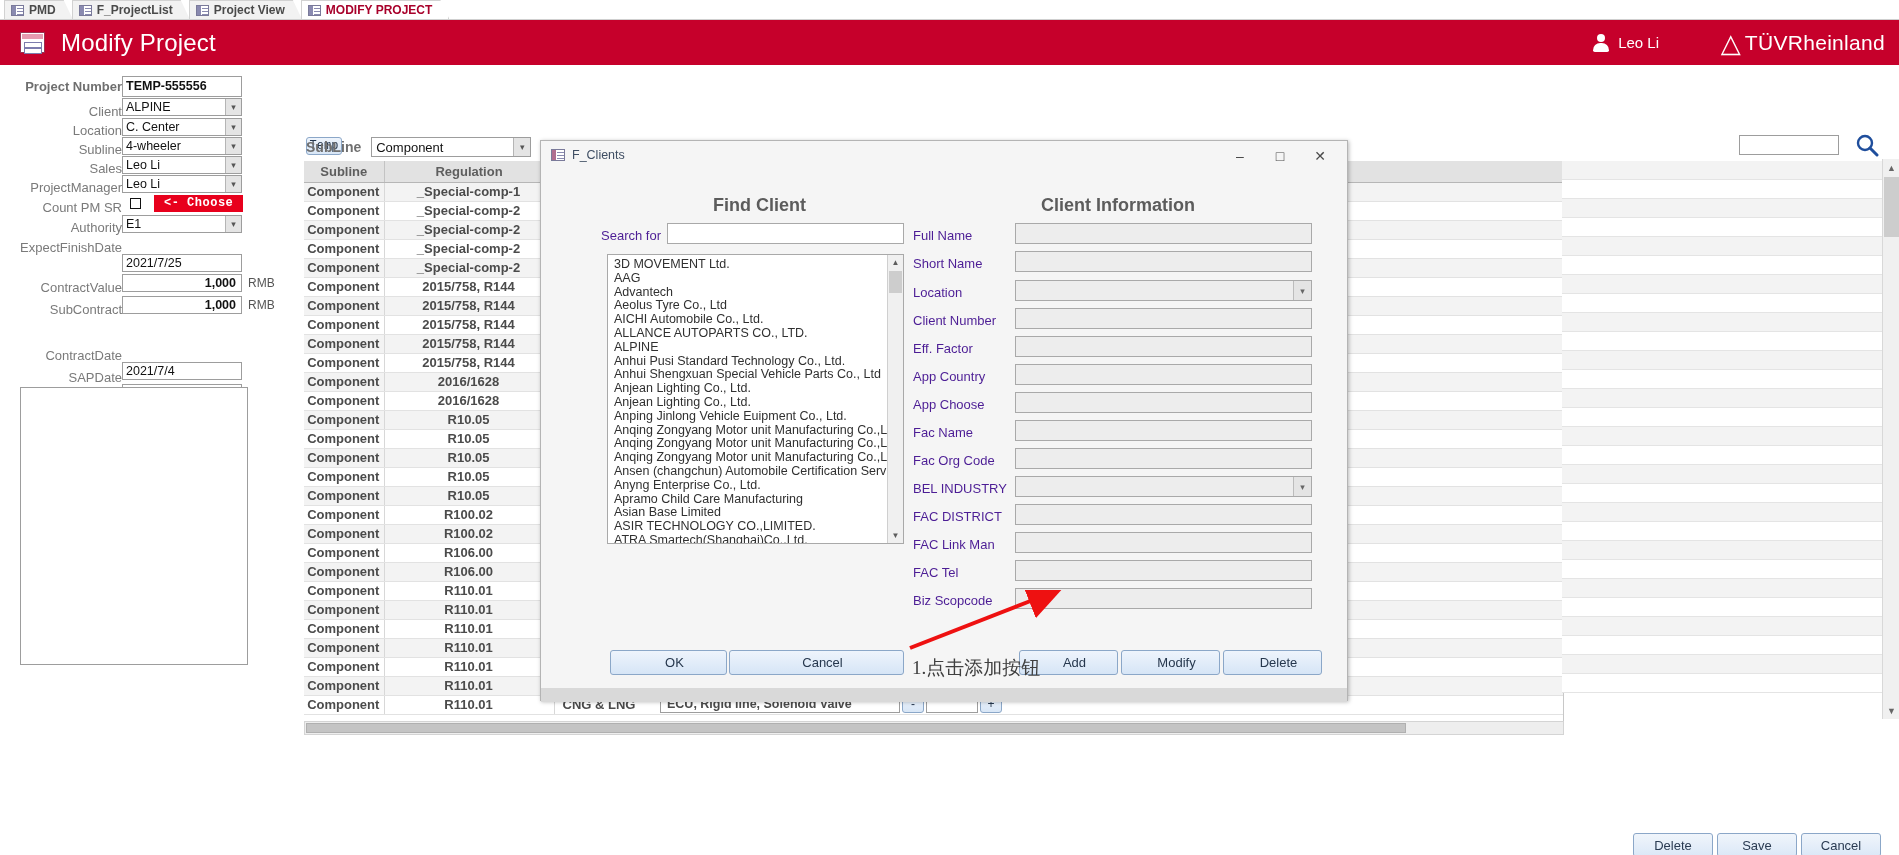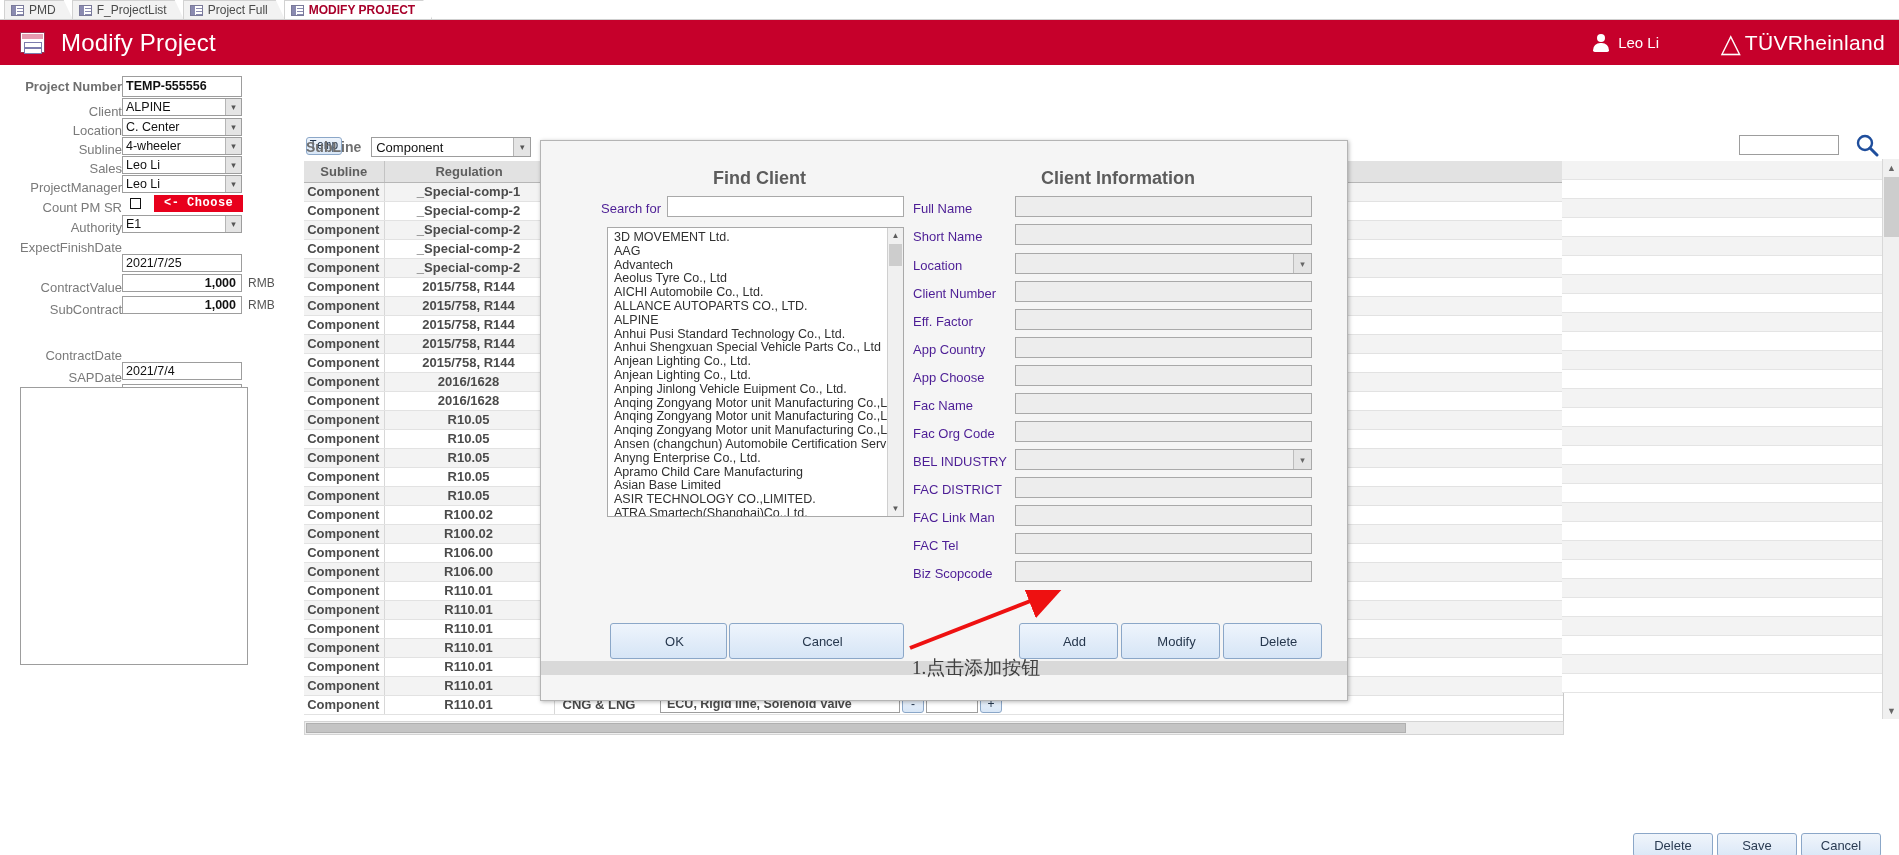--- a/index.html
+++ b/index.html
@@ -28,20 +28,21 @@
     font-size: 12px;
     color: #4a4a4a;
     background: #f2f2f2;
     border: 1px solid #d2d2d2;
     border-bottom: none;
     margin-right: -1px;
     position: relative;
     cursor: pointer;
     clip-path: polygon(0 0, calc(100% - 9px) 0, 100% 100%, 0 100%);
     padding-right: 16px;
+    font-weight: bold;
   }
   .tab.active {
     background: #ffffff;
     color: #a8002a;
     font-weight: bold;
     z-index: 4;
   }
   .tab-ico {
     width: 13px; height: 11px;
     background: #ffffff;
@@ -431,21 +432,21 @@
     display: flex; align-items: center; justify-content: center;
     font-size: 8px; color: #5c5c5c; background: #f0f0f0; cursor: pointer;
   }
   .lb-thumb {
     position: absolute; left: 1px; top: 16px; width: 13px; height: 22px;
     background: #cdcdcd;
   }
 
   .dlg-btn {
     position: absolute;
-    height: 36px;
+    height: 25px;
     background: linear-gradient(#eef4fc, #d6e5f6);
     border: 1px solid #8ba7c8; border-radius: 3px;
     font-size: 13px; color: #26374d;
     display: flex; align-items: center; justify-content: center;
     cursor: pointer;
     padding-left: 12px;
   }
 
   .dlg-footer {
     position: absolute; left: 0; right: 0; bottom: 0;
@@ -467,21 +468,21 @@
   <div class="tab">
     <span class="tab-ico"></span>
     <span>PMD</span>
   </div>
   <div class="tab">
     <span class="tab-ico"></span>
     <span>F_ProjectList</span>
   </div>
   <div class="tab">
     <span class="tab-ico"></span>
-    <span>Project Full</span>
+    <span>Project View</span>
   </div>
   <div class="tab active">
     <span class="tab-ico"></span>
     <span>MODIFY PROJECT</span>
   </div>
 </div>
 
 <div class="redbar">
   <span class="redbar-icon"></span>
   <span class="redbar-title">Modify Project</span>
@@ -821,20 +822,29 @@
     <div class="vs-arrow" style="bottom:0">▼</div>
   </div>
 
   <div class="bottom-bar">
     <div class="act-btn">Delete</div>
     <div class="act-btn">Save</div>
     <div class="act-btn">Cancel</div>
   </div>
 
   <div class="dialog">
+    <div class="dlg-title">
+      <span class="dlg-ico"></span>
+      <span class="dlg-title-text">F_Clients</span>
+      <div class="dlg-wbtns">
+        <div class="wbtn">–</div>
+        <div class="wbtn">□</div>
+        <div class="wbtn">✕</div>
+      </div>
+    </div>
 
     <div class="dlg-body">
 
       <div class="dlg-h2" style="left:172px; top:27px;">Find Client</div>
       <div class="dlg-h2" style="left:500px; top:27px;">Client Information</div>
 
       <div class="dlg-label" style="left:0px; top:60px; width:120px; text-align:right;">Search for</div>
       <div class="dlg-input" style="left:126px; top:55px; width:237px;"></div>
 
       <div class="listbox">

